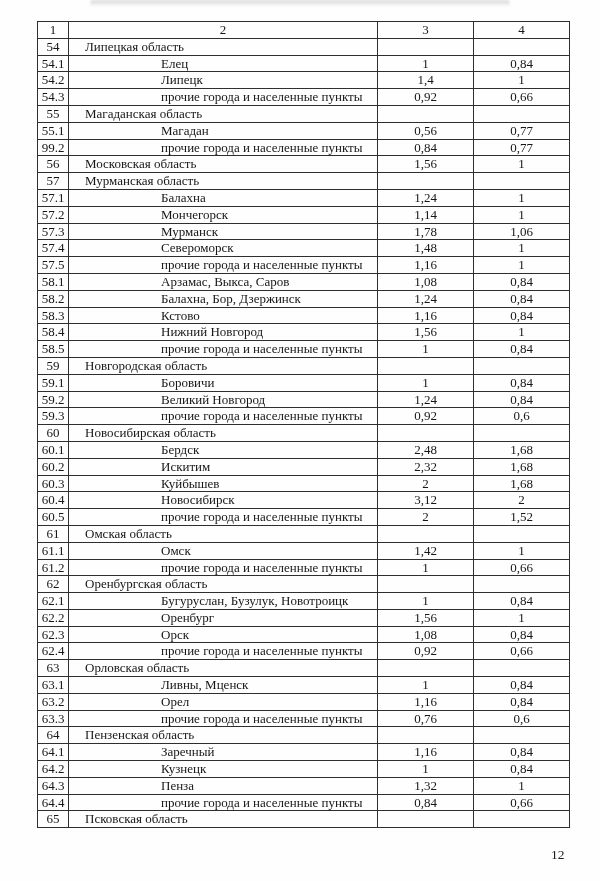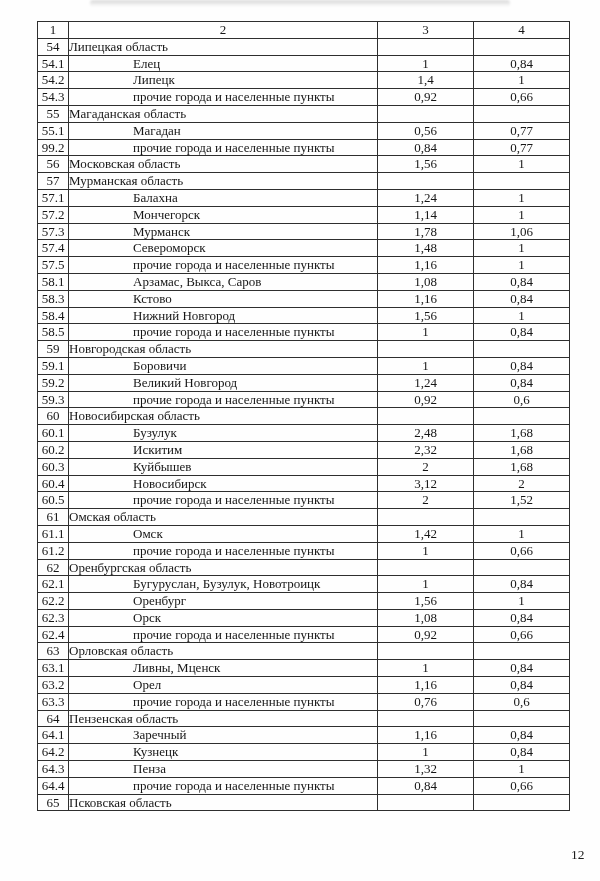--- a/index.html
+++ b/index.html
@@ -52,28 +52,28 @@
   table.doc-table th {
     text-align: center;
   }
   td.c1 {
     text-align: center;
     padding-left: 7px;
   }
   td.c2 {
     text-align: left;
   }
-  tr.row-region td.c2 { }
-  tr.row-city   td.c2 { padding-left: 64px; }
+  tr.row-region td.c2 { padding-left: 16px; }
+  tr.row-city   td.c2 { padding-left: 92px; }
   td.c3, td.c4 {
     text-align: center;
   }
   .page-number {
     position: absolute;
-    left: 571px;
+    left: 551px;
     top: 847px;
     font-size: 13.5px;
     color: #1c1c1c;
   }
 </style>
 </head>
 <body>
 
 <div class="scan-artifact-top"></div>
 
@@ -177,20 +177,26 @@
         <td class="c3">1,16</td>
         <td class="c4">1</td>
       </tr>
       <tr class="row-city">
         <td class="c1">58.1</td>
         <td class="c2">Арзамас, Выкса, Саров</td>
         <td class="c3">1,08</td>
         <td class="c4">0,84</td>
       </tr>
       <tr class="row-city">
+        <td class="c1">58.2</td>
+        <td class="c2">Балахна, Бор, Дзержинск</td>
+        <td class="c3">1,24</td>
+        <td class="c4">0,84</td>
+      </tr>
+      <tr class="row-city">
         <td class="c1">58.3</td>
         <td class="c2">Кстово</td>
         <td class="c3">1,16</td>
         <td class="c4">0,84</td>
       </tr>
       <tr class="row-city">
         <td class="c1">58.4</td>
         <td class="c2">Нижний Новгород</td>
         <td class="c3">1,56</td>
         <td class="c4">1</td>
@@ -226,21 +232,21 @@
         <td class="c4">0,6</td>
       </tr>
       <tr class="row-region">
         <td class="c1">60</td>
         <td class="c2">Новосибирская область</td>
         <td class="c3"></td>
         <td class="c4"></td>
       </tr>
       <tr class="row-city">
         <td class="c1">60.1</td>
-        <td class="c2">Бузулук</td>
+        <td class="c2">Бердск</td>
         <td class="c3">2,48</td>
         <td class="c4">1,68</td>
       </tr>
       <tr class="row-city">
         <td class="c1">60.2</td>
         <td class="c2">Искитим</td>
         <td class="c3">2,32</td>
         <td class="c4">1,68</td>
       </tr>
       <tr class="row-city">

